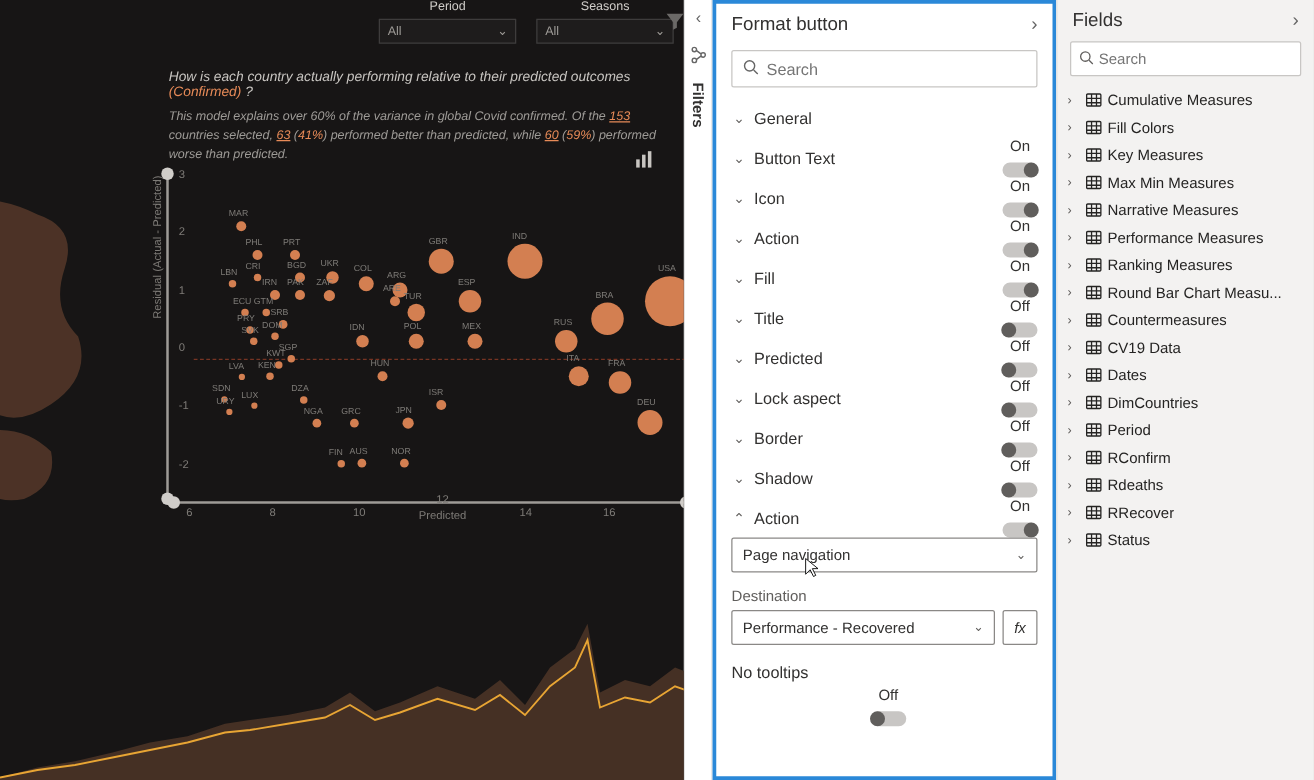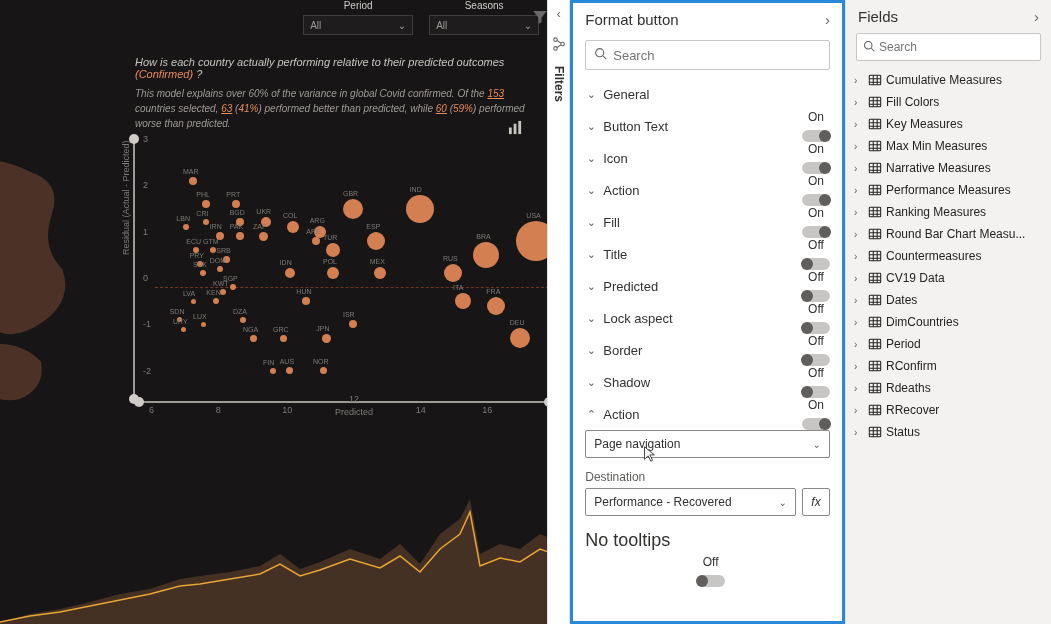--- a/index.html
+++ b/index.html
@@ -410,21 +410,21 @@
             </svg>
           </div>
           <div class="fp-field-label" style="margin-top:12px">Destination</div>
           <div class="fp-dd-row">
             <div class="fp-dd" style="flex:1">
               <span>Performance - Recovered</span>
               <span class="dd-chev">⌄</span>
             </div>
             <div class="fx-btn">fx</div>
           </div>
-          <div class="fp-field-label" style="margin-top:14px;color:#323130;font-size:18px">No tooltips</div>
+          <div class="fp-field-label" style="margin-top:14px;color:#323130;font-size:13px">No tooltips</div>
           <div class="toggle" style="margin-top:4px;margin-left:6px">
             <span class="toggle-lbl">Off</span>
             <div class="sw off"></div>
           </div>
         </div>
       </div>
   </div>
 
   <div class="fields-pane">
     <div class="fields-header">

